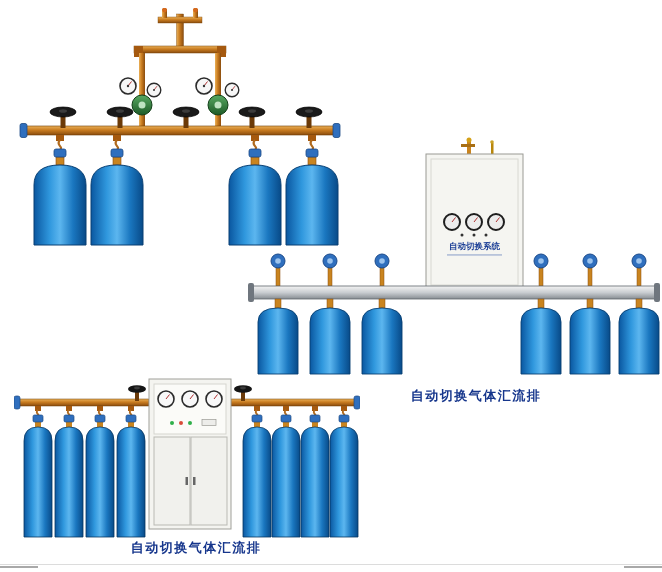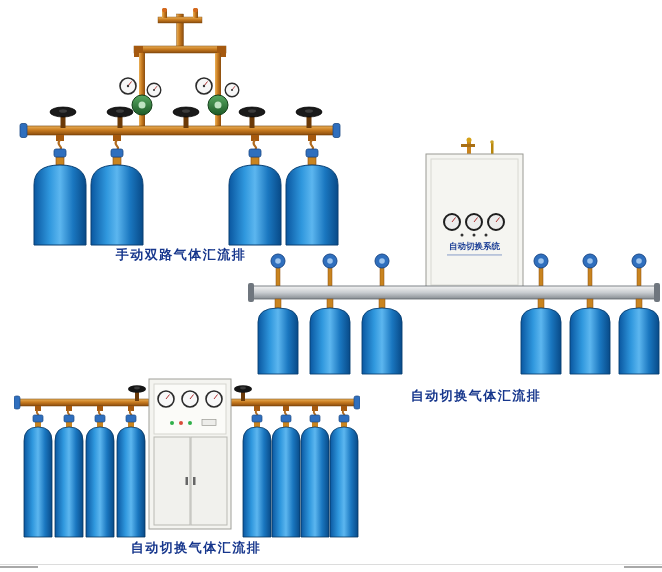--- a/index.html
+++ b/index.html
@@ -281,21 +281,20 @@
         <circle cx="176" cy="46" r="2" fill="#2faf4a"></circle>
         <rect x="188" y="42.5" width="14" height="6" fill="#ededea" stroke="#9a9a94" stroke-width="0.7"></rect>
         <rect x="140" y="60" width="36" height="88" fill="#f1f1ed" stroke="#b9b9b3" stroke-width="1"></rect>
         <rect x="177" y="60" width="36" height="88" fill="#f1f1ed" stroke="#b9b9b3" stroke-width="1"></rect>
         <rect x="171.5" y="100" width="2.5" height="8" fill="#666666"></rect>
         <rect x="179" y="100" width="2.5" height="8" fill="#666666"></rect>
       </g>
     </svg>
   </div>
 
-  <div class="caption" style="left:56px; top:246px;">手动双路气体汇流排</div>
   <div class="caption" style="left:351px; top:387px;">自动切换气体汇流排</div>
   <div class="caption" style="left:71px; top:539px;">自动切换气体汇流排</div>
 
   <div class="bottom-rule"></div>
   <div class="bottom-mark" style="left:0; width:38px;"></div>
   <div class="bottom-mark" style="left:624px; width:38px;"></div>
 
 </div>
 
 </body></html>

